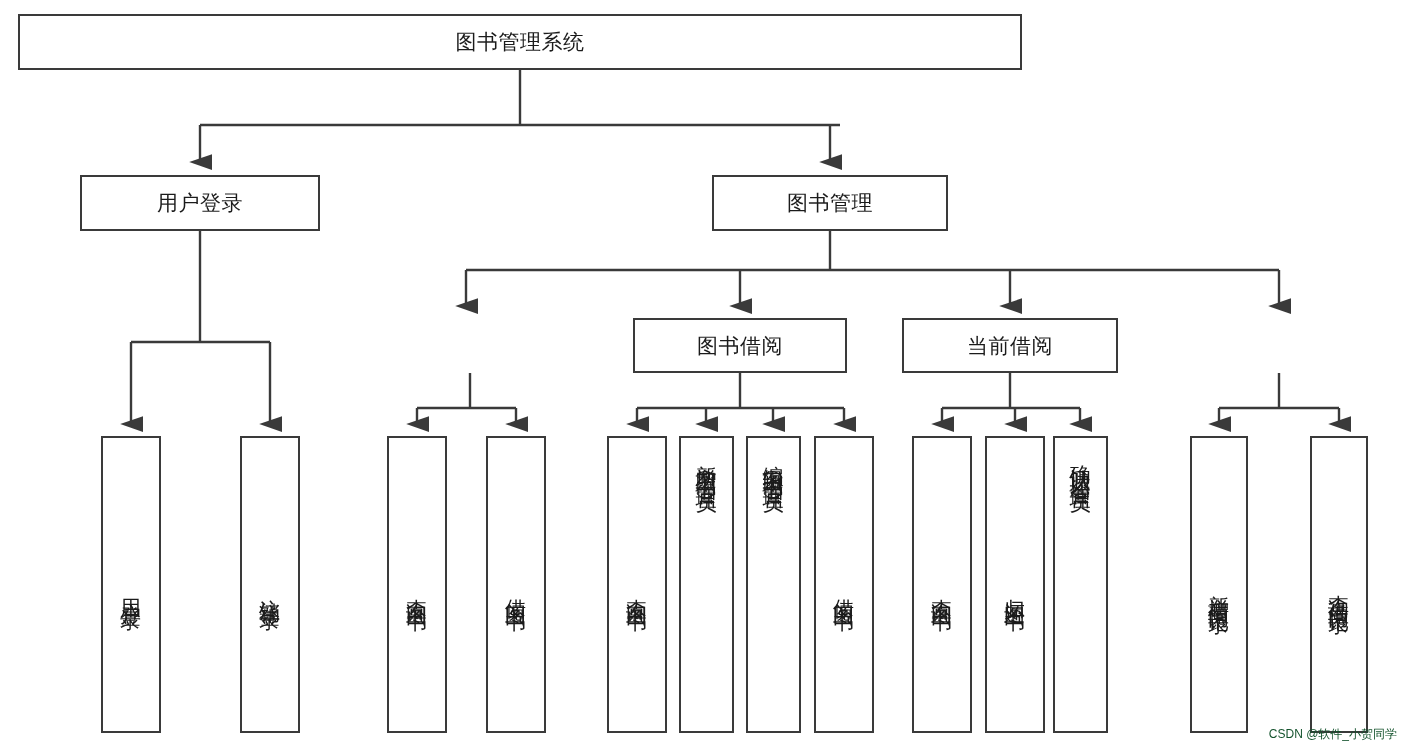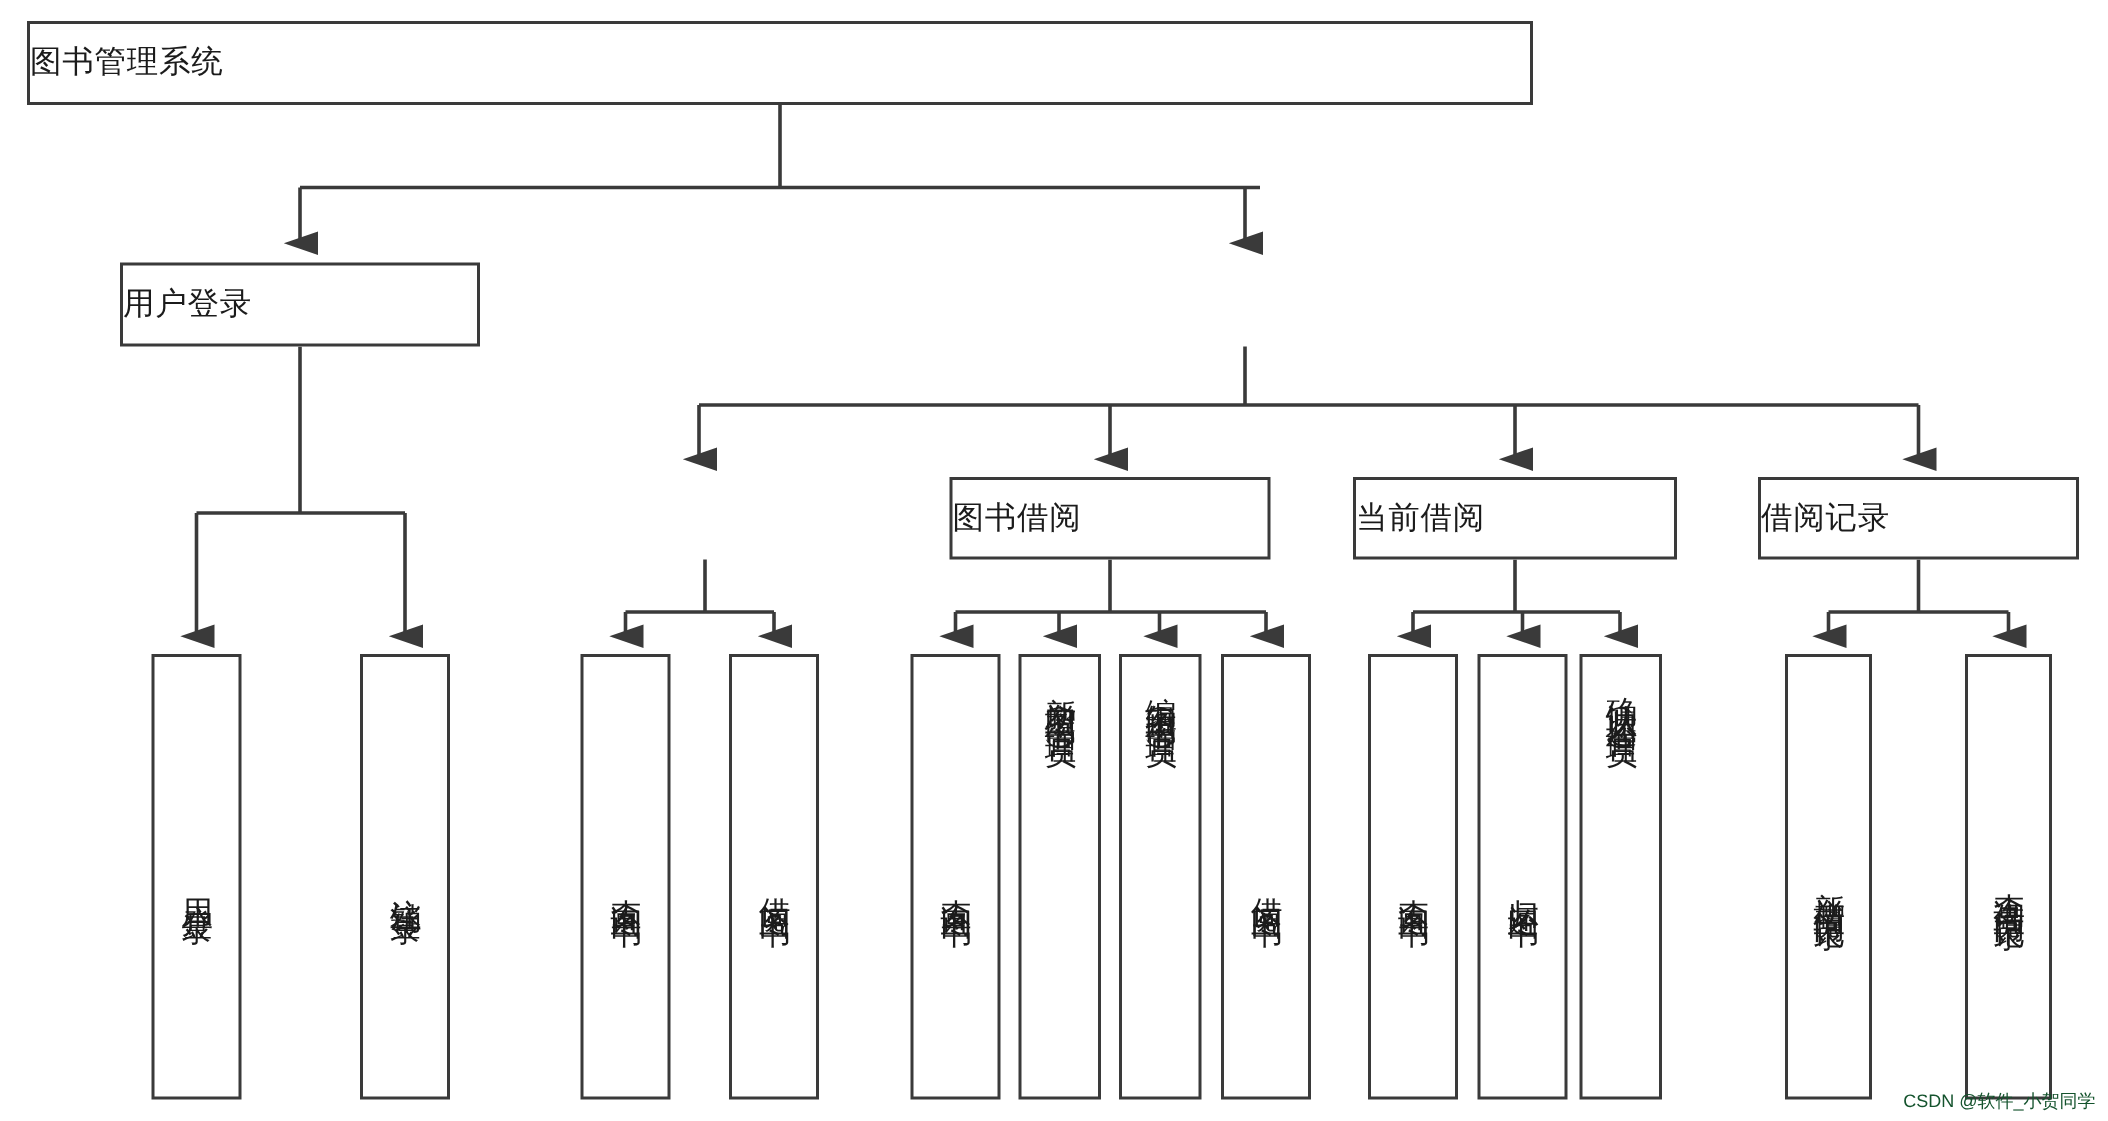--- a/index.html
+++ b/index.html
@@ -24,20 +24,21 @@
     width: 1405px;
     height: 747px;
   }
   .node-box {
     position: absolute;
     box-sizing: border-box;
     background: #ffffff;
     border: 2.4px solid #3a3a3a;
     display: flex;
     align-items: center;
+    justify-content: center;
   }
   .node-label-h {
     font-size: 21px;
     color: #1b1b1b;
     letter-spacing: 0.5px;
     line-height: 1.1;
     white-space: nowrap;
   }
   .node-box.leaf {
     align-items: flex-start;
@@ -134,33 +135,33 @@
   </svg>
 
   <div class="node-box" style="left:18px; top:14px; width:1004px; height:56px;">
     <span class="node-label-h">图书管理系统</span>
   </div>
 
   <div class="node-box" style="left:80px; top:175px; width:240px; height:56px;">
     <span class="node-label-h">用户登录</span>
   </div>
 
+  <div class="node-box" style="left:712px; top:175px; width:236px; height:56px;">
+    <span class="node-label-h">图书管理</span>
+  </div>
 
 
   <div class="node-box" style="left:902px; top:318px; width:216px; height:55px;">
     <span class="node-label-h">当前借阅</span>
   </div>
 
   <div class="node-box" style="left:633px; top:318px; width:214px; height:55px;">
     <span class="node-label-h">图书借阅</span>
   </div>
 
-  <div class="node-box" style="left:1172px; top:318px; width:214px; height:55px;">
-    <span class="node-label-h">借阅记录</span>
-  </div>
 
   <div class="node-box leaf center-v" style="left:101px; top:436px; width:60px; height:297px;">
     <span class="node-label-v">用户登录</span>
   </div>
 
   <div class="node-box leaf center-v" style="left:240px; top:436px; width:60px; height:297px;">
     <span class="node-label-v">注销登录</span>
   </div>
 
   <div class="node-box leaf center-v" style="left:387px; top:436px; width:60px; height:297px;">

